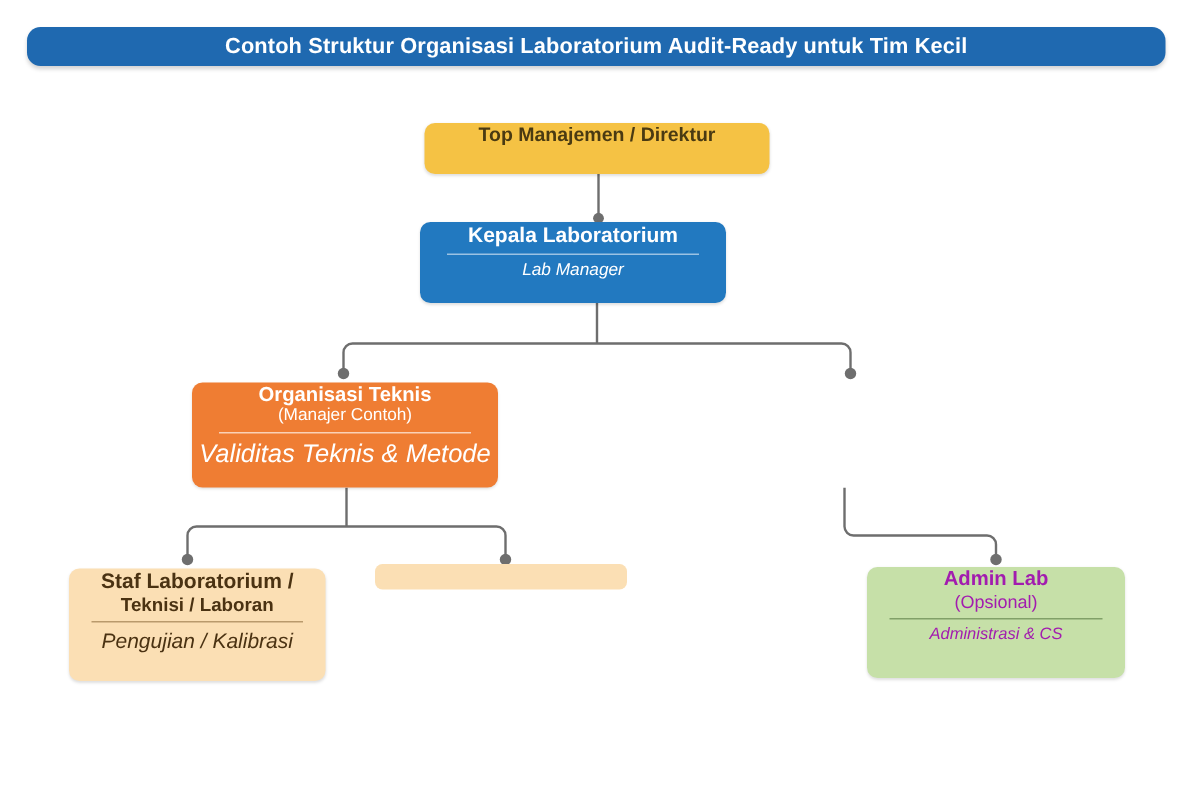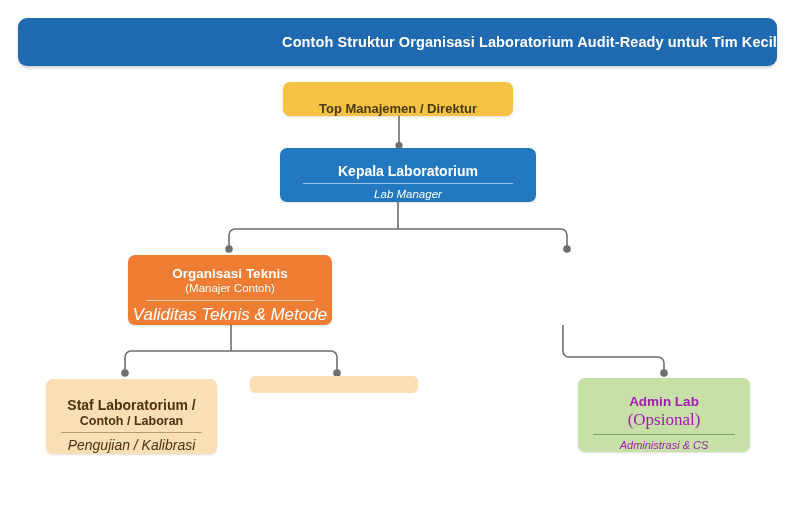--- a/index.html
+++ b/index.html
@@ -18,46 +18,46 @@
     background: #ffffff;
     overflow: hidden;
   }
 
   
   .title-bar {
     position: absolute;
     left: 18px;
     top: 18px;
     width: 759px;
-    height: 48px;
+    height: 26px;
     background: #1f69b0;
     border-radius: 9px;
     box-shadow: 0 2px 3px rgba(0,0,0,0.18);
     display: flex;
     align-items: center;
-    justify-content: flex-end;
+    justify-content: center;
     box-sizing: border-box;
   }
   .title-text {
     color: #ffffff;
     font-size: 14.5px;
     font-weight: bold;
     letter-spacing: .1px;
     white-space: nowrap;
   }
 
   
   .node {
     position: absolute;
     box-sizing: border-box;
     border-radius: 7px;
     display: flex;
     flex-direction: column;
     align-items: center;
-    justify-content: flex-end;
+    justify-content: flex-start;
     box-shadow: 0 1px 2px rgba(0,0,0,0.13);
     overflow: hidden;
   }
   .node .n-title {
     font-weight: bold;
     text-align: center;
     line-height: 1.18;
   }
   .node .n-sub {
     text-align: center;
@@ -157,43 +157,43 @@
     <svg width="126" height="58" viewBox="0 0 126 58">
       <path d="M10 0 V26 a6 6 0 0 0 6 6 H105 a6 6 0 0 1 6 6 V46" stroke="#6e6e6e" stroke-width="1.6" fill="none"></path>
       <circle cx="111" cy="48" r="3.8" fill="#6e6e6e"></circle>
     </svg>
   </div>
 
   <div class="node n-amber" style="left:283px; top:82px; width:230px; height:34px;">
     <div class="n-title" style="font-size:13px;">Top Manajemen / Direktur</div>
   </div>
 
-  <div class="node n-blue" style="left:280px; top:148px; width:256px; height:54px;">
+  <div class="node n-blue" style="left:280px; top:148px; width:204px; height:54px;">
     <div class="n-title" style="font-size:14px;">Kepala Laboratorium</div>
     <div class="n-rule"></div>
     <div class="n-role" style="font-size:11.5px;">Lab Manager</div>
   </div>
 
   <div class="node n-orange" style="left:128px; top:255px; width:204px; height:70px;">
     <div class="n-title" style="font-size:13.5px;">Organisasi Teknis</div>
     <div class="n-sub" style="font-size:11.5px;">(Manajer Contoh)</div>
     <div class="n-rule"></div>
     <div class="n-role" style="font-size:17px;">Validitas Teknis &amp; Metode</div>
   </div>
 
 
   <div class="node n-peach" style="left:46px; top:379px; width:171px; height:75px;">
     <div class="n-title" style="font-size:14px;">Staf Laboratorium /</div>
-    <div class="n-title" style="font-size:12.5px;">Contoh / Laboran</div>
+    <div class="n-title" style="font-size:12.5px;">Teknisi / Laboran</div>
     <div class="n-rule"></div>
     <div class="n-role" style="font-size:14px;">Pengujian / Kalibrasi</div>
   </div>
 
   <div class="empty-bar" style="left:250px; top:376px; width:168px; height:17px;"></div>
 
   <div class="node n-lgreen" style="left:578px; top:378px; width:172px; height:74px;">
     <div class="n-title" style="font-size:13.5px;">Admin Lab</div>
-    <div class="n-sub" style="font-size:17px;font-family:Liberation Serif, serif;">(Opsional)</div>
+    <div class="n-sub" style="font-size:12px;">(Opsional)</div>
     <div class="n-rule"></div>
     <div class="n-role" style="font-size:11px;">Administrasi &amp; CS</div>
   </div>
 
 </div>
 
 </body></html>

